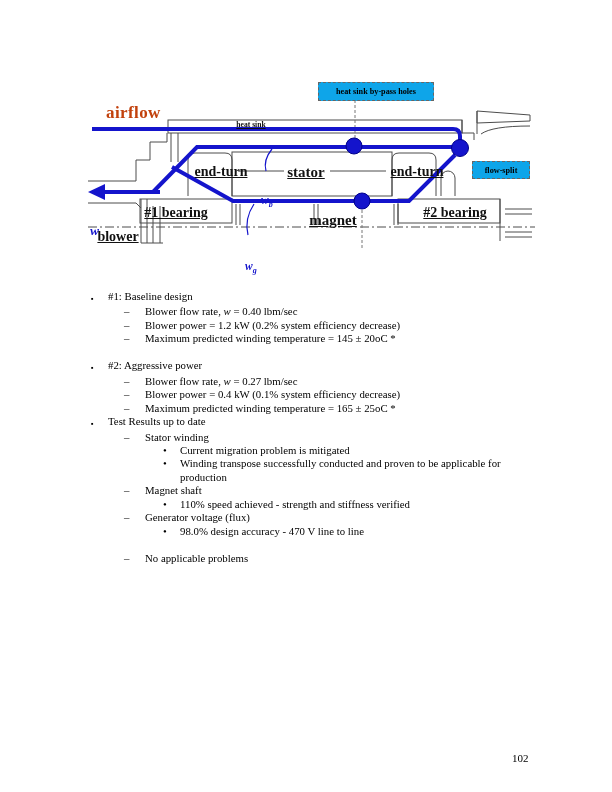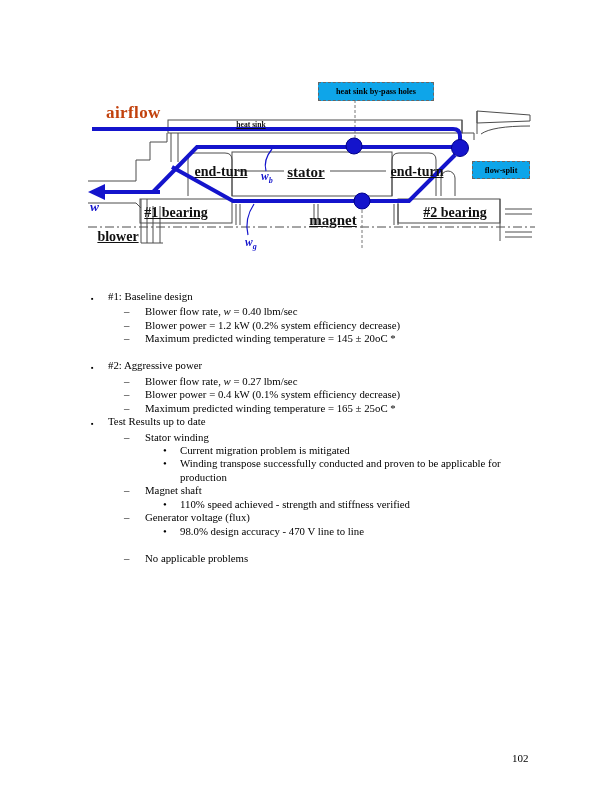--- a/index.html
+++ b/index.html
@@ -9,21 +9,21 @@
 
   
   .diagram{position:absolute;left:0;top:0;width:612px;height:285px;}
   .diagram svg{position:absolute;left:0;top:0;}
   .dlabel{position:absolute;font-family:"Liberation Serif",serif;font-weight:bold;
           color:#111;white-space:nowrap;transform:translateX(-50%);text-decoration:underline;}
   .sz7{font-size:7.6px;} .sz8{font-size:14px;} .sz9{font-size:15px;}
   .airflow-label{position:absolute;left:106px;top:103px;font-size:17px;font-weight:bold;
           color:#c2410c;white-space:nowrap;letter-spacing:.4px;}
   .flabel{position:absolute;color:#1414cc;font-weight:bold;font-style:italic;
-          font-size:11.5px;white-space:nowrap;}
+          font-size:11.5px;white-space:nowrap;margin-top:24px;}
   .flabel sub{font-size:8px;}
   .wmain{font-size:13.5px;}
   .dashbox{position:absolute;border:1px dashed #666;display:flex;align-items:center;
            justify-content:center;font-weight:bold;font-size:8.2px;background:#0ea5e9;
            white-space:nowrap;}
 
   
   .bullets{position:absolute;left:91px;top:290px;width:452px;font-size:10.8px;
            line-height:13.45px;color:#000;}
   .bi{display:flex;}

